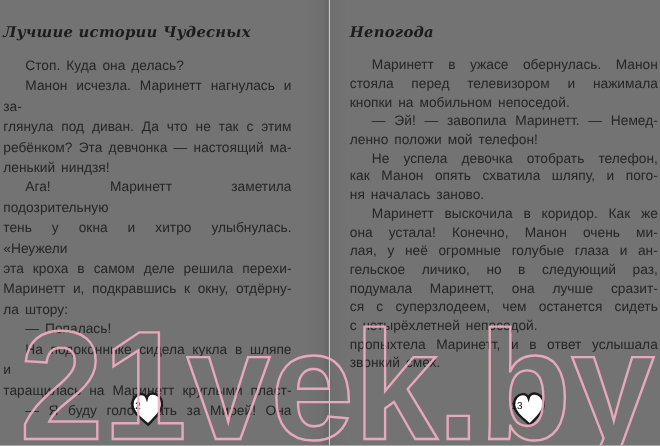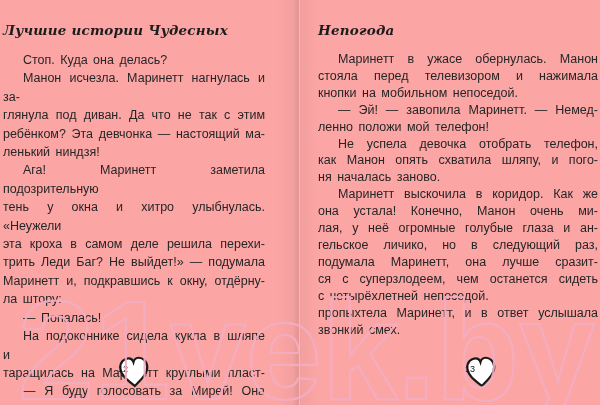--- a/index.html
+++ b/index.html
@@ -1,21 +1,21 @@
 <!DOCTYPE html>
 <html><head>
 <meta charset="utf-8">
 <style>
   html,body{margin:0;padding:0;}
   body{
     width:600px;height:405px;position:relative;overflow:hidden;
     background:#ffffff;
     font-family:"Liberation Sans", sans-serif;
   }
-  .book{position:absolute;inset:0;background:#fca5a5;}
+  .book{position:absolute;inset:0;background:#737373;}
 
   
   .gutter{
     position:absolute;top:0;bottom:0;left:276px;width:42px;
     background:linear-gradient(90deg,
       rgba(0,0,0,0) 0%, rgba(0,0,0,0.03) 40%, rgba(0,0,0,0.10) 53%,
       rgba(0,0,0,0.035) 60%, rgba(0,0,0,0.0) 100%);
   }
   .gutter-line{
     position:absolute;top:0;bottom:0;left:299px;width:1px;
@@ -72,21 +72,20 @@
     <div class="running-head">Лучшие истории Чудесных</div>
     <div class="body-text" id="left-body">
         <div class="line first last">Стоп. Куда она делась?</div>
         <div class="line first">Манон исчезла. Маринетт нагнулась и за-</div>
         <div class="line">глянула под диван. Да что не так с этим</div>
         <div class="line">ребёнком? Эта девчонка — настоящий ма-</div>
         <div class="line last">ленький ниндзя!</div>
         <div class="line first">Ага! Маринетт заметила подозрительную</div>
         <div class="line">тень у окна и хитро улыбнулась. «Неужели</div>
         <div class="line">эта кроха в самом деле решила перехи-</div>
-        <div class="line">трить Леди Баг? Не выйдет!» — подумала</div>
         <div class="line">Маринетт и, подкравшись к окну, отдёрну-</div>
         <div class="line last">ла штору:</div>
         <div class="line first last">— Попалась!</div>
         <div class="line first">На подоконнике сидела кукла в шляпе и</div>
         <div class="line">таращилась на Маринетт круглыми пласт-</div>
         <div class="line first">— Я буду голосовать за Мирей! Она</div>
       </div>
   </div>
 
   <div class="page right">

